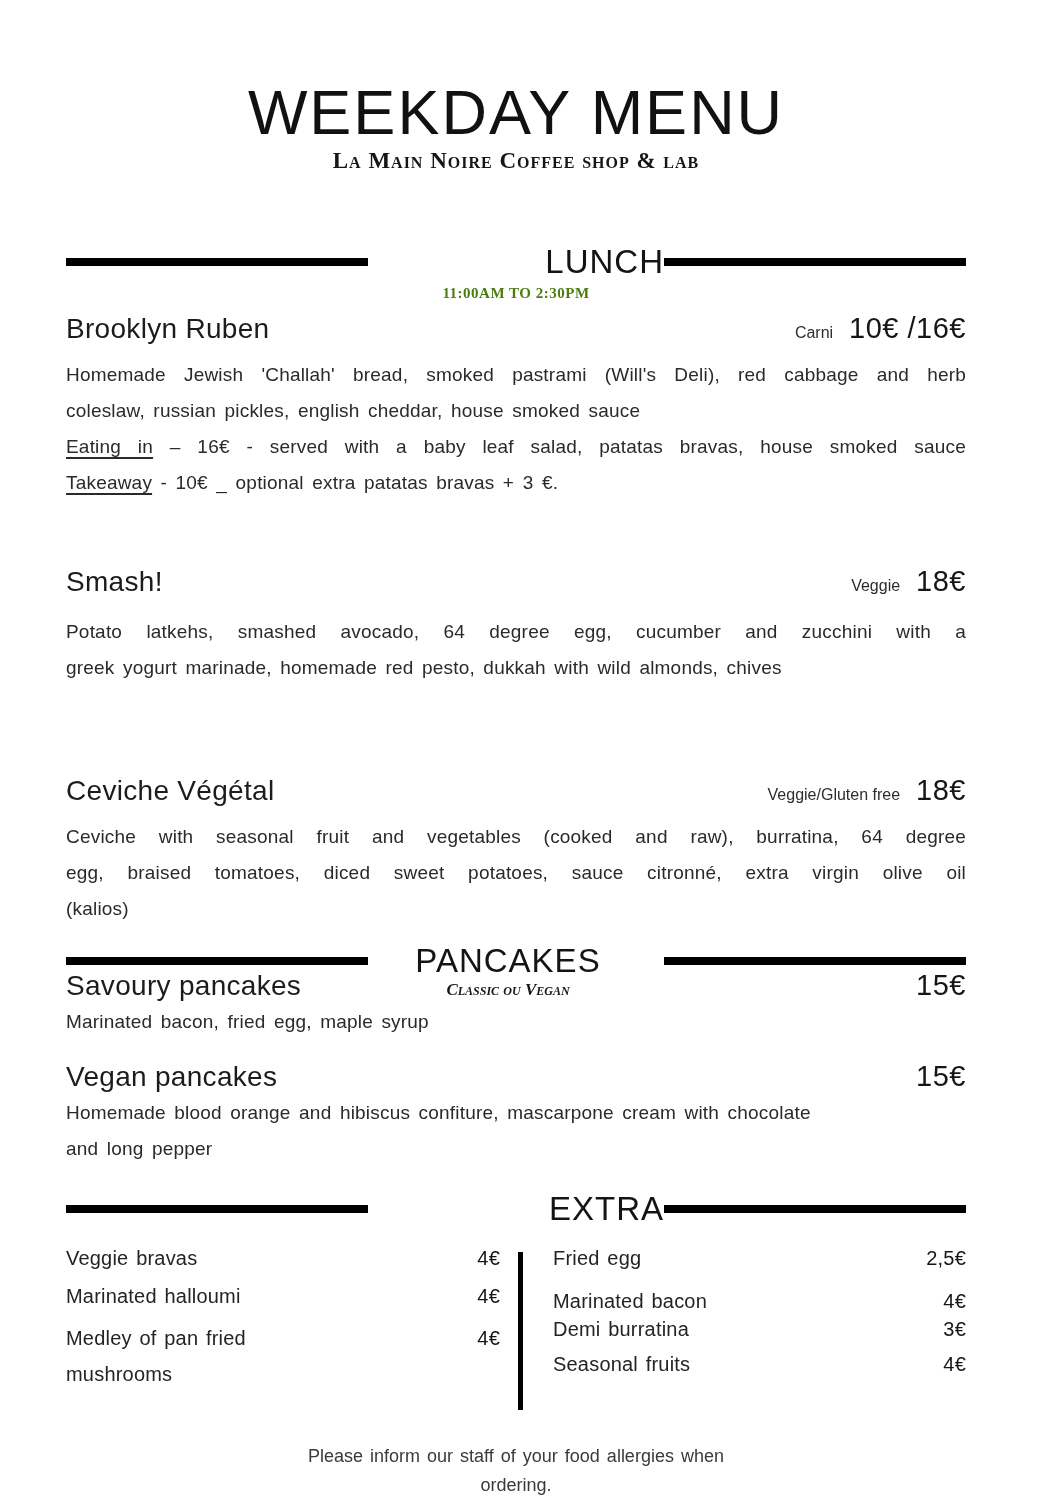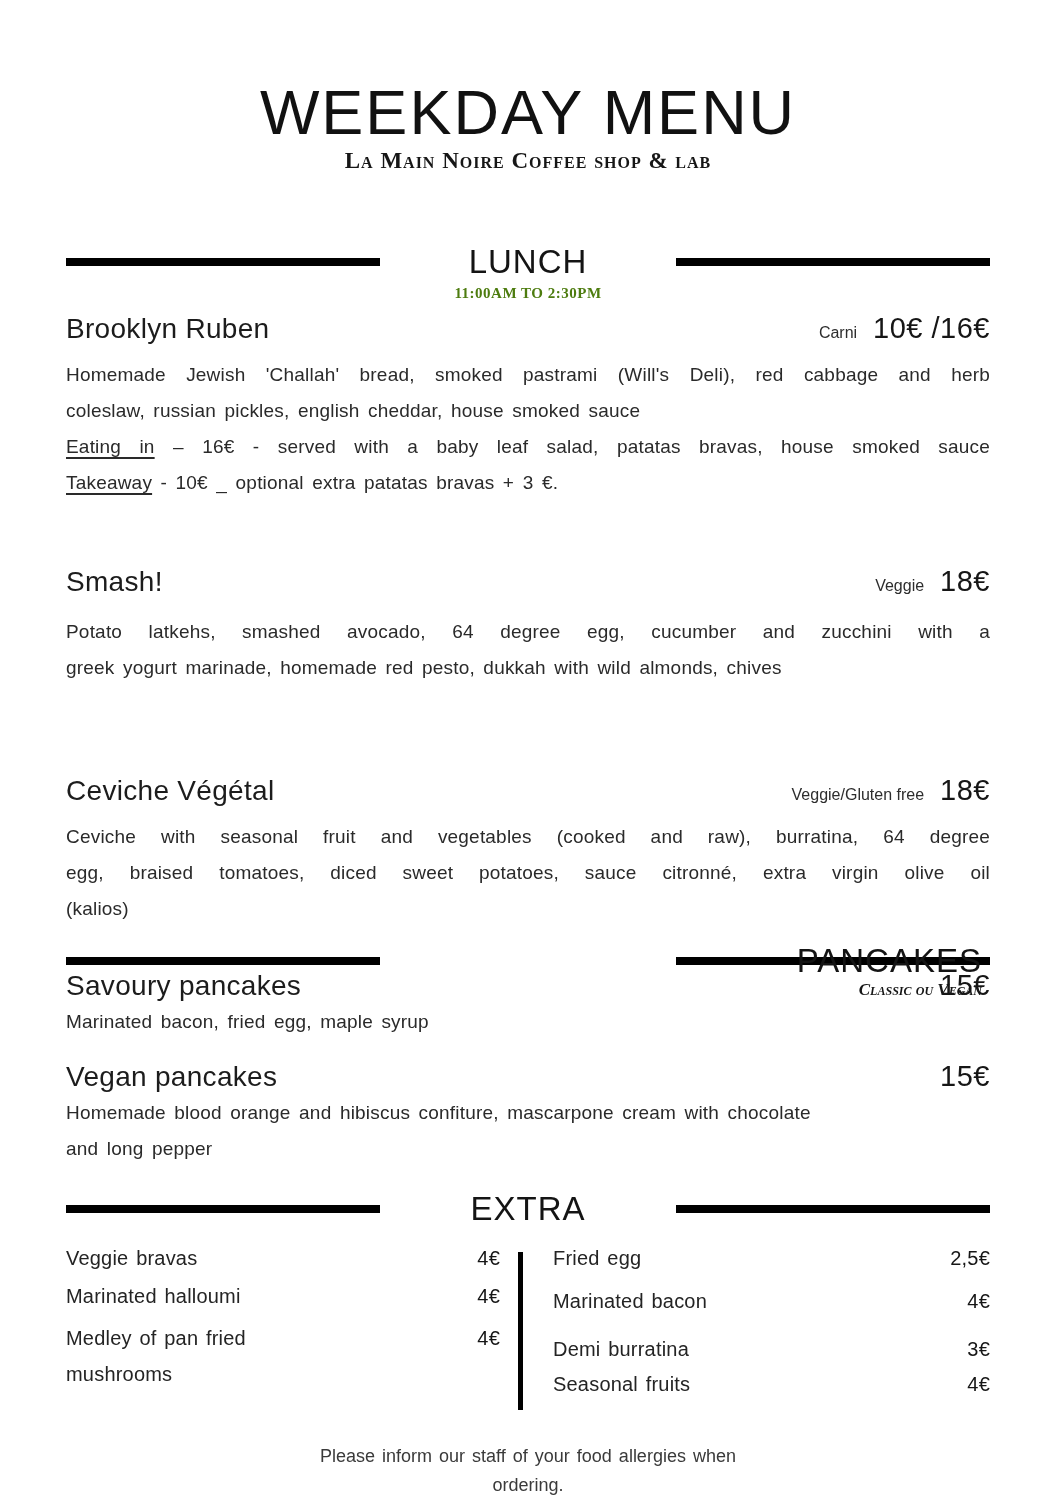--- a/index.html
+++ b/index.html
@@ -3,38 +3,38 @@
 <meta charset="utf-8">
 <style>
   html,body{margin:0;padding:0;background:#ffffff;}
   body{
     width:1058px;height:1497px;
     font-family:"Liberation Sans","DejaVu Sans",sans-serif;
     color:#1f1f1f;
     -webkit-font-smoothing:antialiased;
     overflow:hidden;
   }
-  .page{padding:78px 68px 0 66px;box-sizing:border-box;width:1058px;height:1194px;}
+  .page{padding:78px 92px 0 66px;box-sizing:border-box;width:1058px;height:1194px;}
 
   
   .masthead{text-align:center;}
   .masthead h1{
     margin:0;font-weight:300;font-size:63px;line-height:1.08;
     letter-spacing:2px;color:#111;
   }
   .masthead .sub{
     font-family:"Liberation Serif","DejaVu Serif",serif;
     font-variant:small-caps;font-weight:600;font-size:23px;
     letter-spacing:1px;color:#161616;margin-top:2px;
   }
 
   
   .sec-header{display:flex;align-items:center;}
   .bar{flex:1;height:8px;background:#000;}
-  .sec-center{width:296px;text-align:center;flex:0 0 auto;}
+  .sec-center{width:296px;text-align:right;flex:0 0 auto;}
   .sec-title{font-size:33px;font-weight:300;letter-spacing:1px;color:#141414;line-height:1.1;}
   .sec-sub{
     font-family:"Liberation Serif","DejaVu Serif",serif;
     font-variant:small-caps;font-weight:600;font-size:17px;color:#161616;line-height:1.2;font-style:italic;
   }
   .hours{
     text-align:center;margin-top:5px;
     font-family:"Liberation Serif","DejaVu Serif",serif;
     font-weight:600;font-size:15px;letter-spacing:0.5px;color:#4d7c0f;
   }
@@ -55,22 +55,22 @@
   .u{text-decoration:underline;text-underline-offset:4px;text-decoration-thickness:1.5px;}
 
   .mt-lunch{margin-top:70px;}
   .mt-item1{margin-top:10px;}
   .mt-smash{margin-top:64px;}
   .mt-ceviche{margin-top:88px;}
 
   
   .sec-pancakes{margin-top:30px;position:relative;}
   .float-center{
-    position:absolute;top:-14px;left:0;right:8px;
-    text-align:right;pointer-events:none;
+    position:absolute;top:-14px;left:0;right:16px;
+    text-align:center;pointer-events:none;
   }
   .prow{margin-top:4px;}
   .pdesc{margin-top:2px;}
   .mt-sweet{margin-top:20px;}
 
   
   .sec-extra{margin-top:24px;}
   .extras{display:flex;margin-top:16px;}
   .excol{display:flex;flex-direction:column;}
   .excol.left{width:434px;flex:0 0 auto;}
@@ -78,21 +78,21 @@
   .exrow{
     display:flex;justify-content:space-between;align-items:flex-start;
     font-size:20px;color:#242424;line-height:28px;letter-spacing:0.2px;
   }
   .exrow .exname{word-spacing:2px;}
   .exrow .exprice{font-size:20px;color:#161616;}
   .wrapname{max-width:200px;line-height:36px;}
   .vdiv{width:5px;background:#000;height:158px;margin-left:18px;margin-top:8px;flex:0 0 auto;}
   .gap-s{margin-top:10px;}
   .gap-m{margin-top:15px;}
-  .gap-l{margin-top:20px;}
+  .gap-l{}
   .gap-xs{margin-top:7px;}
 
   
   .footer{margin-top:32px;text-align:center;font-size:18px;line-height:29px;color:#3a3a3a;word-spacing:2px;}
 </style>
 </head>
 <body>
 
 <div class="page">
 

